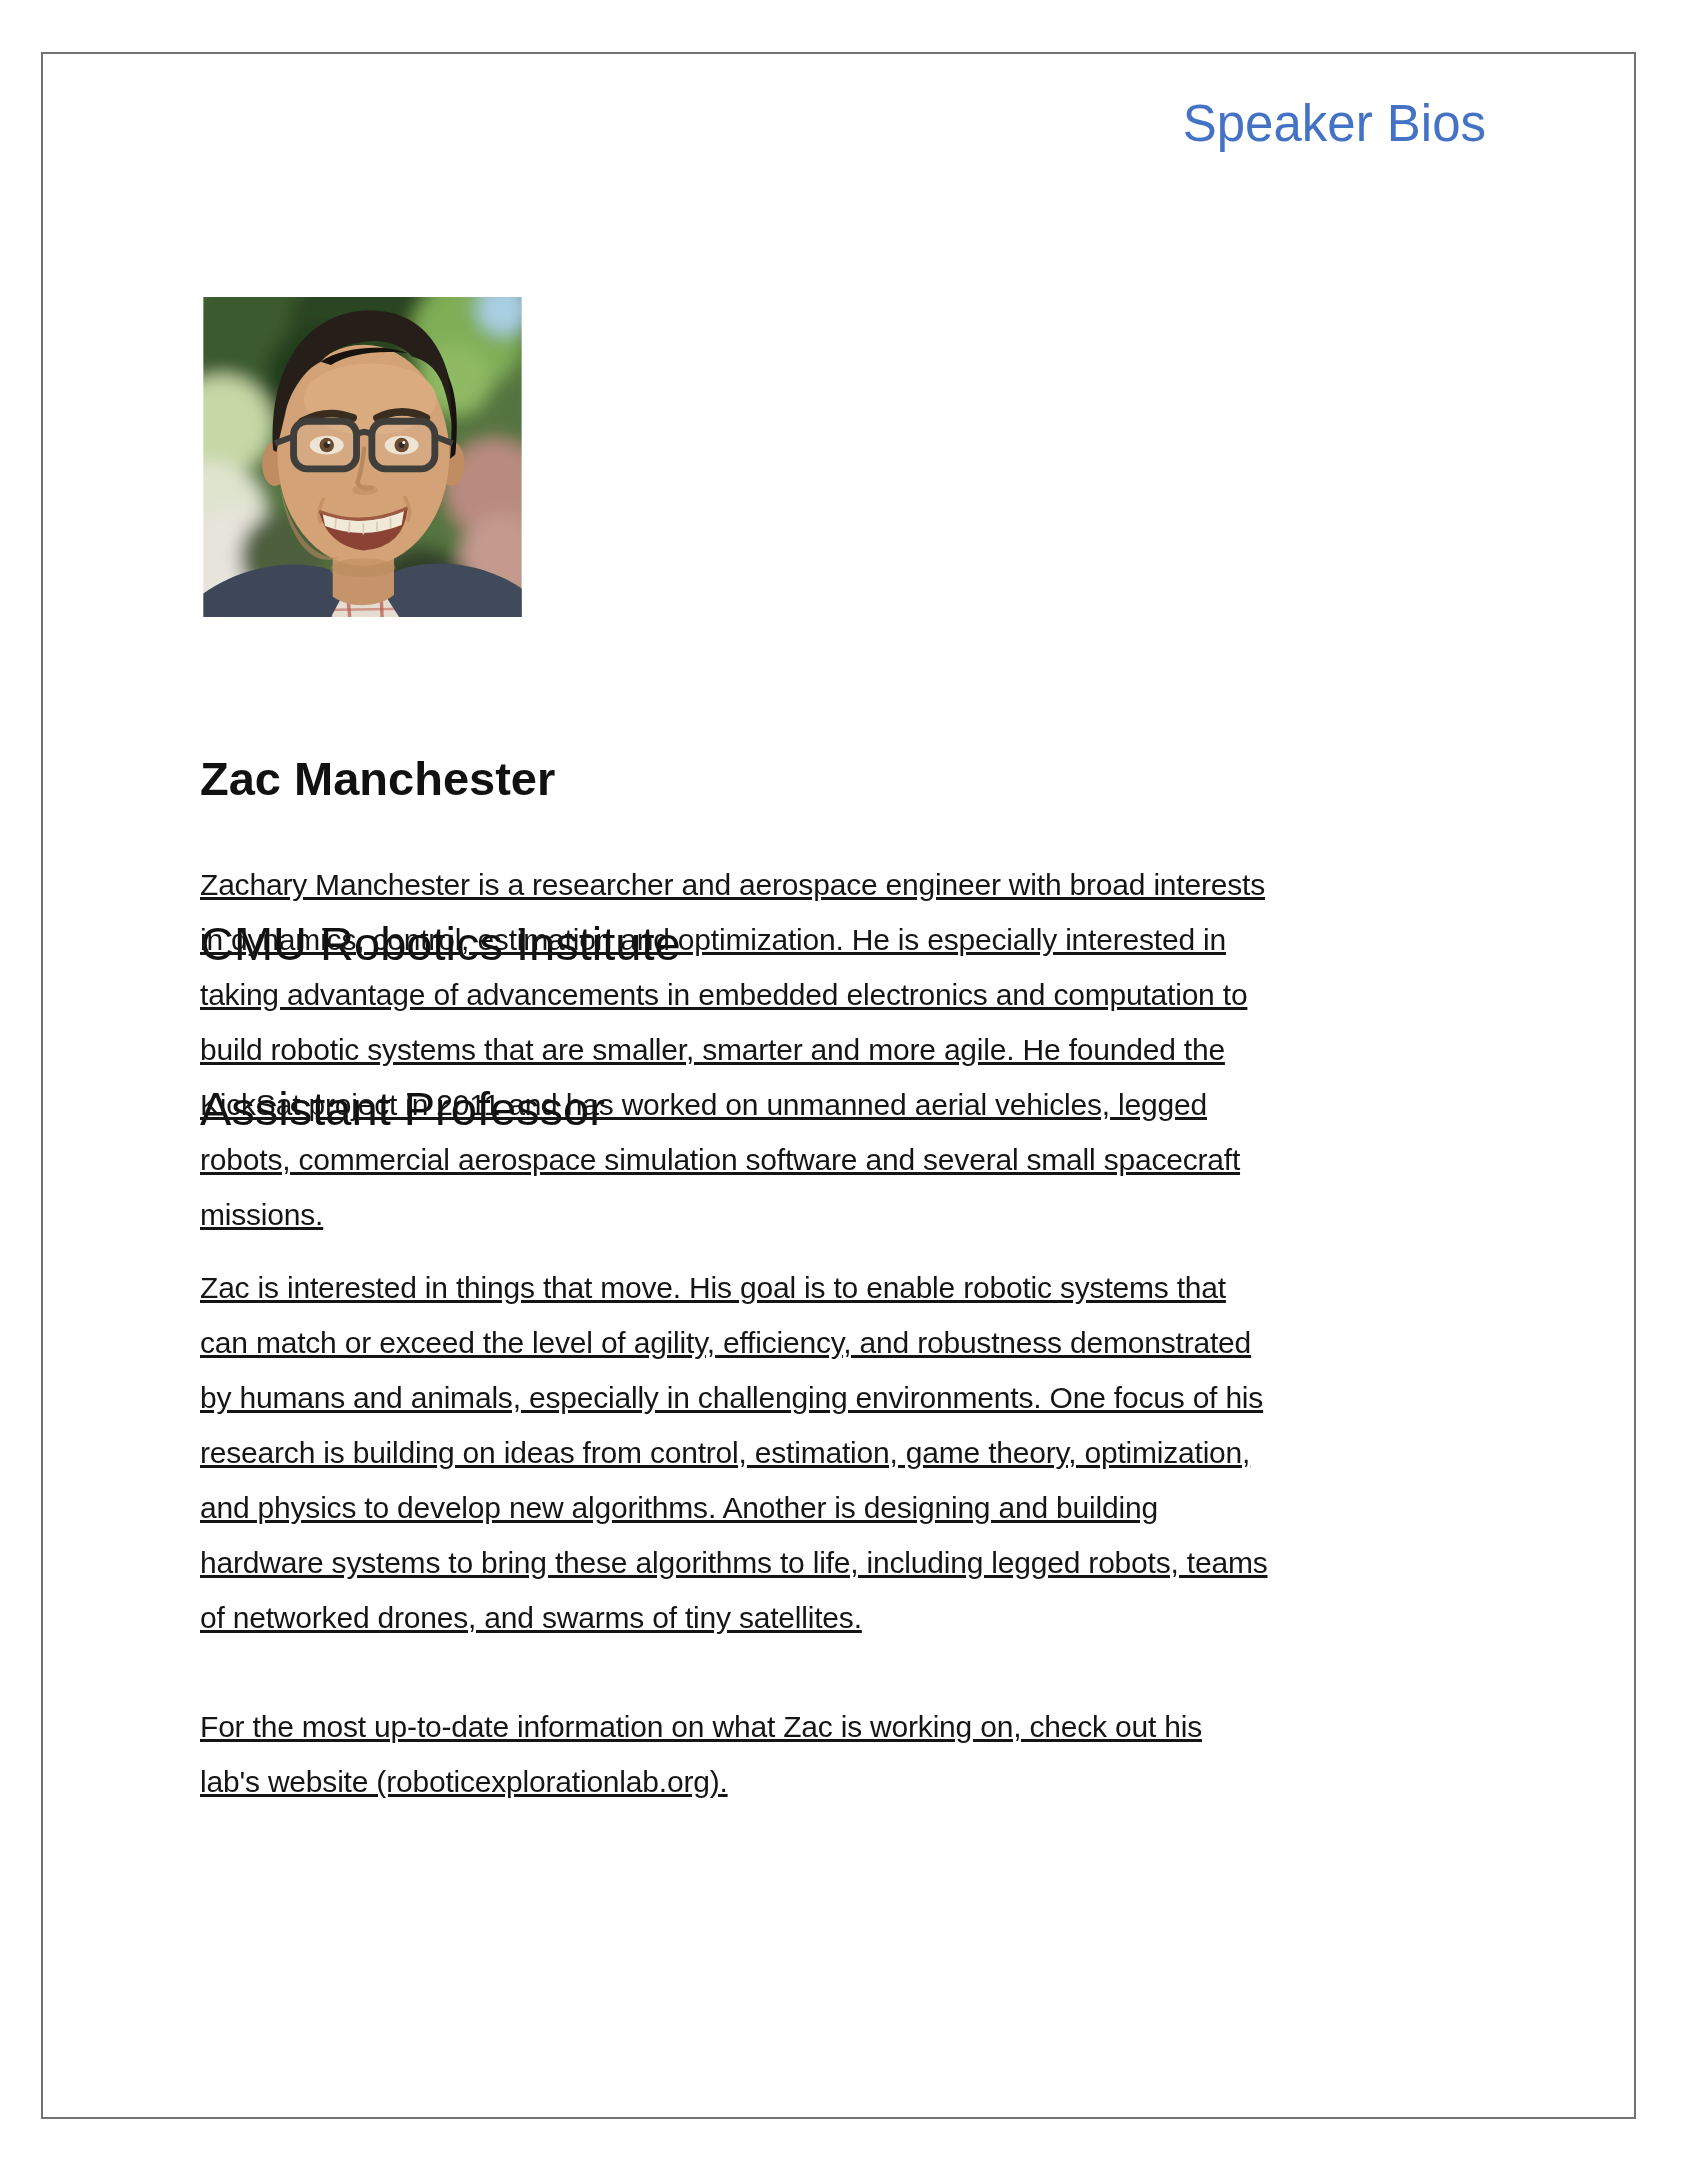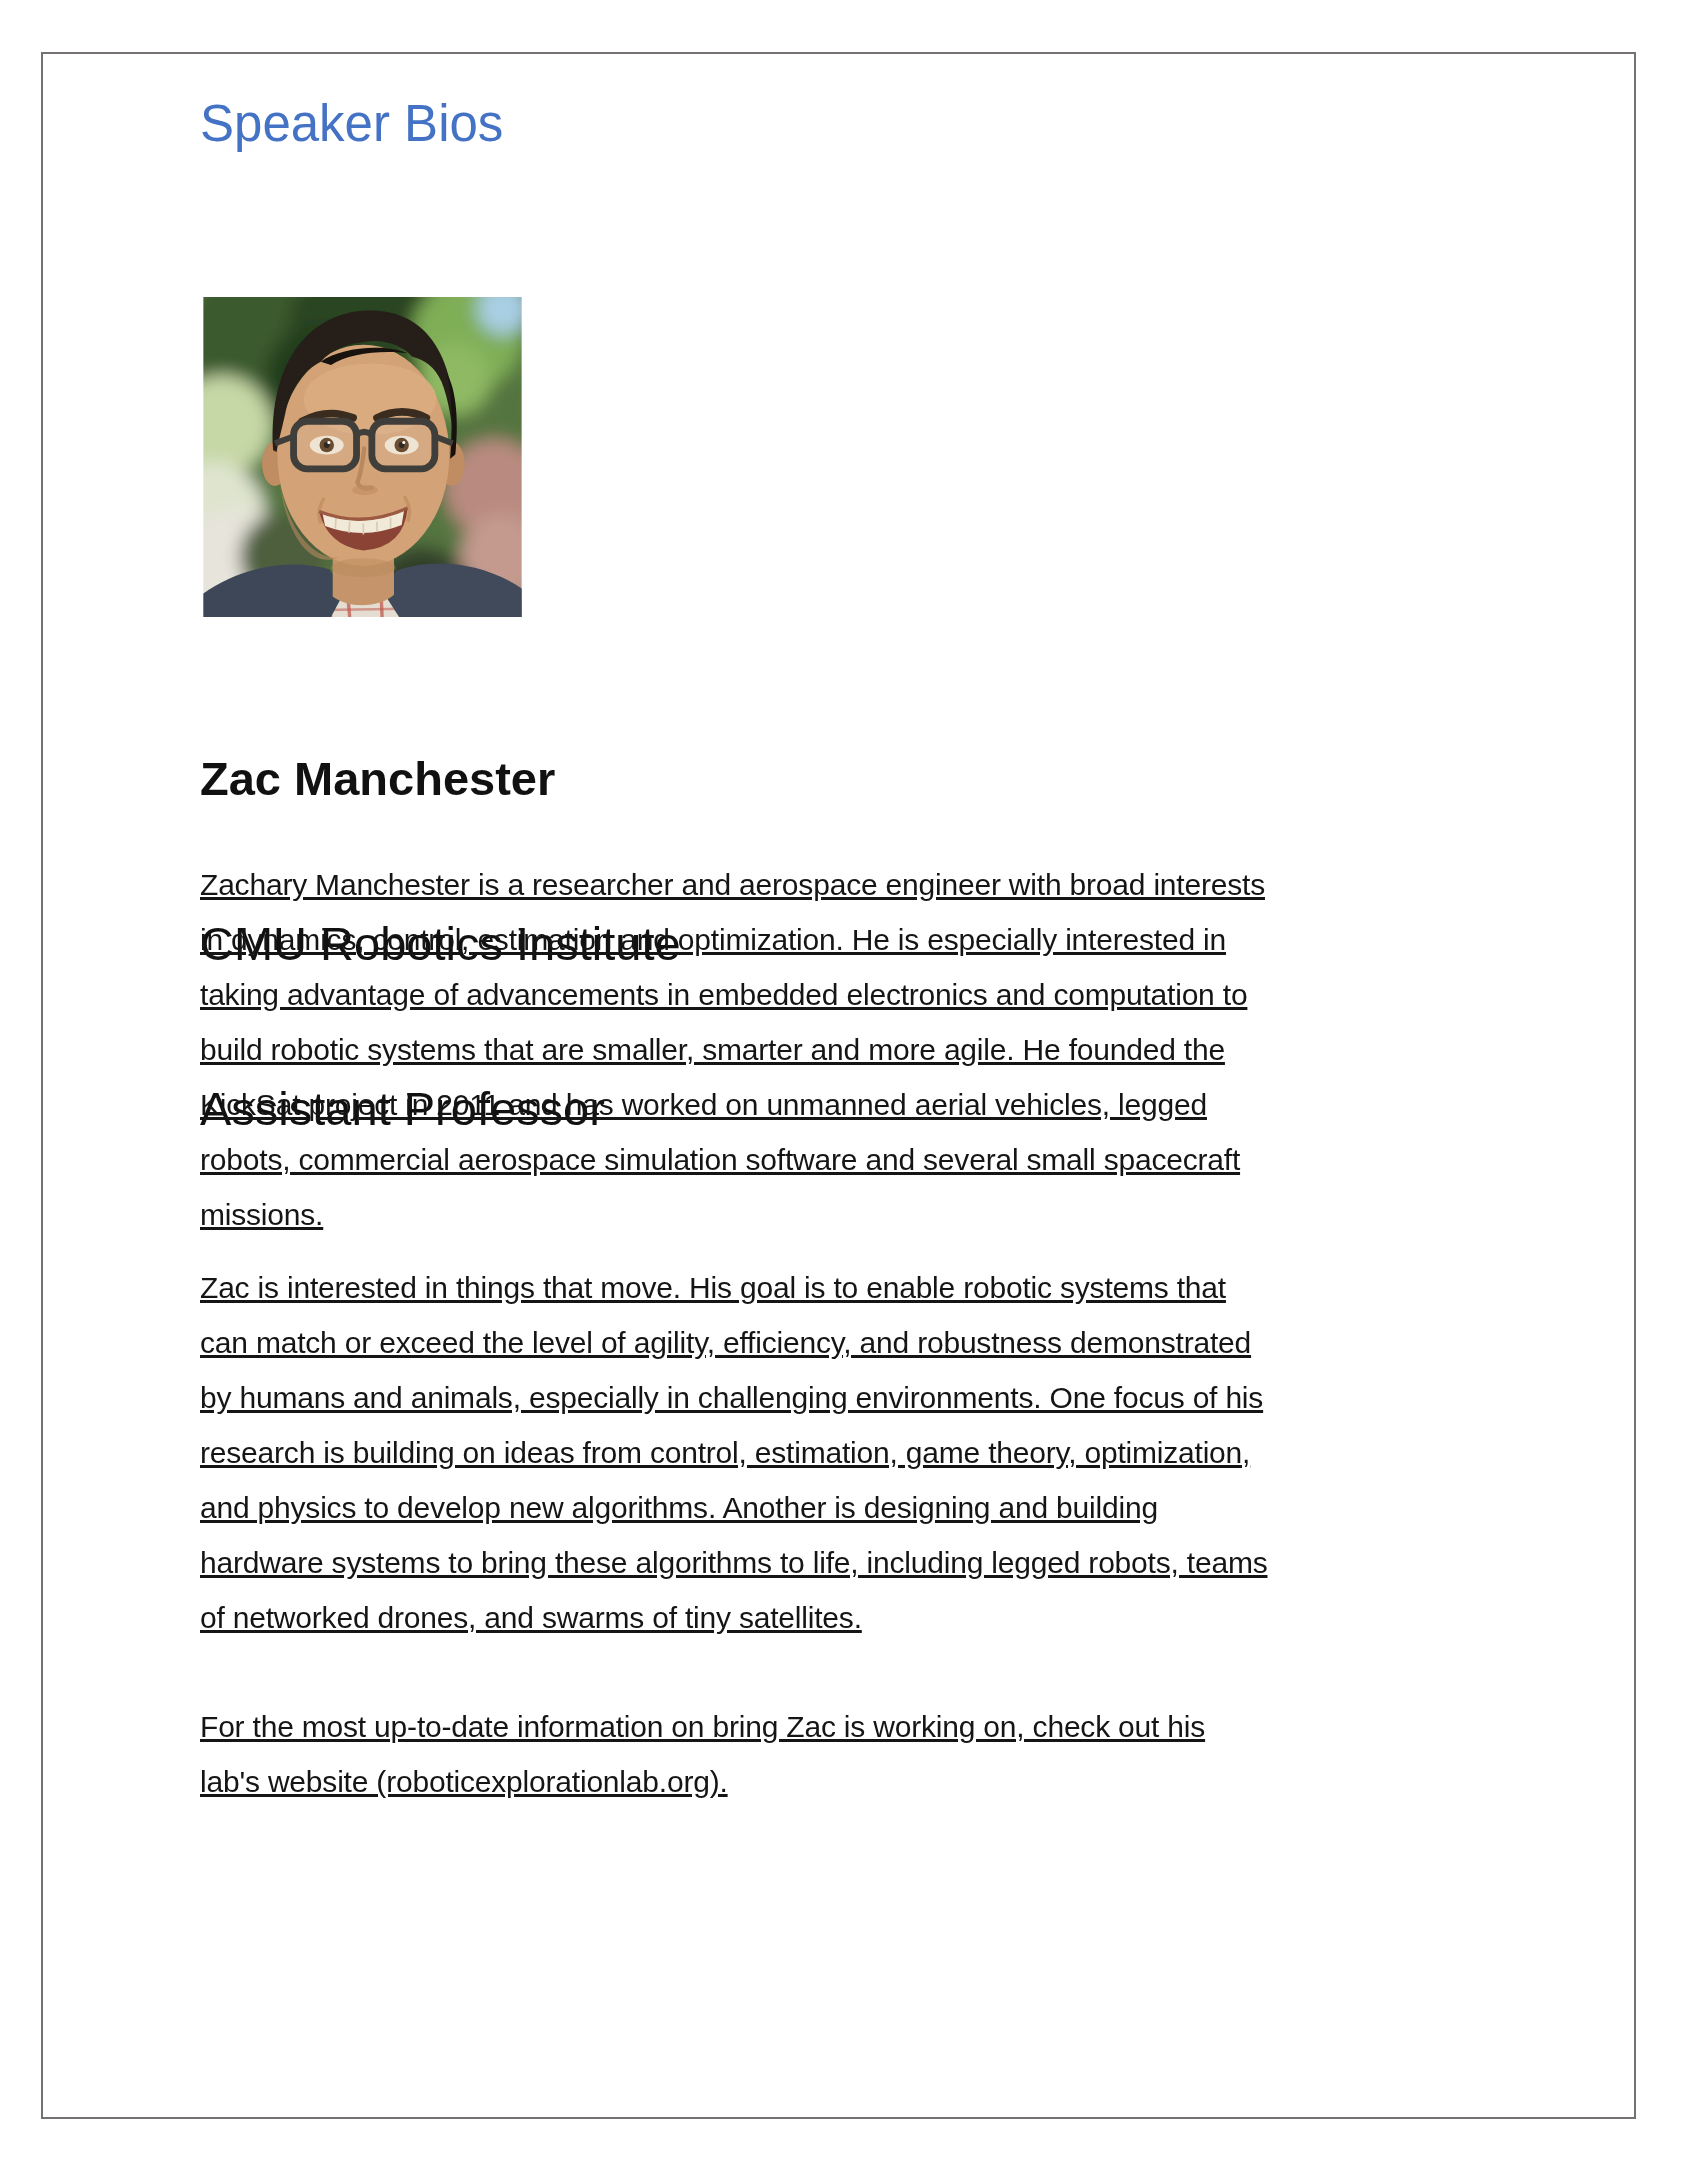--- a/index.html
+++ b/index.html
@@ -23,20 +23,21 @@
     width: 1591px;
     height: 2063px;
     border: 2.6px solid #757170;
     pointer-events: none;
   }
   .doc-title {
     position: absolute;
     left: 200px;
     top: 90px;
     width: 1286px;
+    text-align: right;
     font-size: 51px;
     line-height: 68px;
     font-weight: 400;
     color: #4472C4;
     letter-spacing: 0px;
   }
   .photo-wrap {
     position: absolute;
     left: 203px;
     top: 297px;
@@ -187,17 +188,17 @@
 missions.</div>
 
   <div class="bio-para para-2">Zac is interested in things that move. His goal is to enable robotic systems that
 can match or exceed the level of agility, efficiency, and robustness demonstrated
 by humans and animals, especially in challenging environments. One focus of his
 research is building on ideas from control, estimation, game theory, optimization,
 and physics to develop new algorithms. Another is designing and building
 hardware systems to bring these algorithms to life, including legged robots, teams
 of networked drones, and swarms of tiny satellites.</div>
 
-  <div class="bio-para para-3">For the most up-to-date information on bring Zac is working on, check out his
+  <div class="bio-para para-3">For the most up-to-date information on what Zac is working on, check out his
 lab's website (roboticexplorationlab.org).</div>
 
 </div>
 
 
 </body></html>

